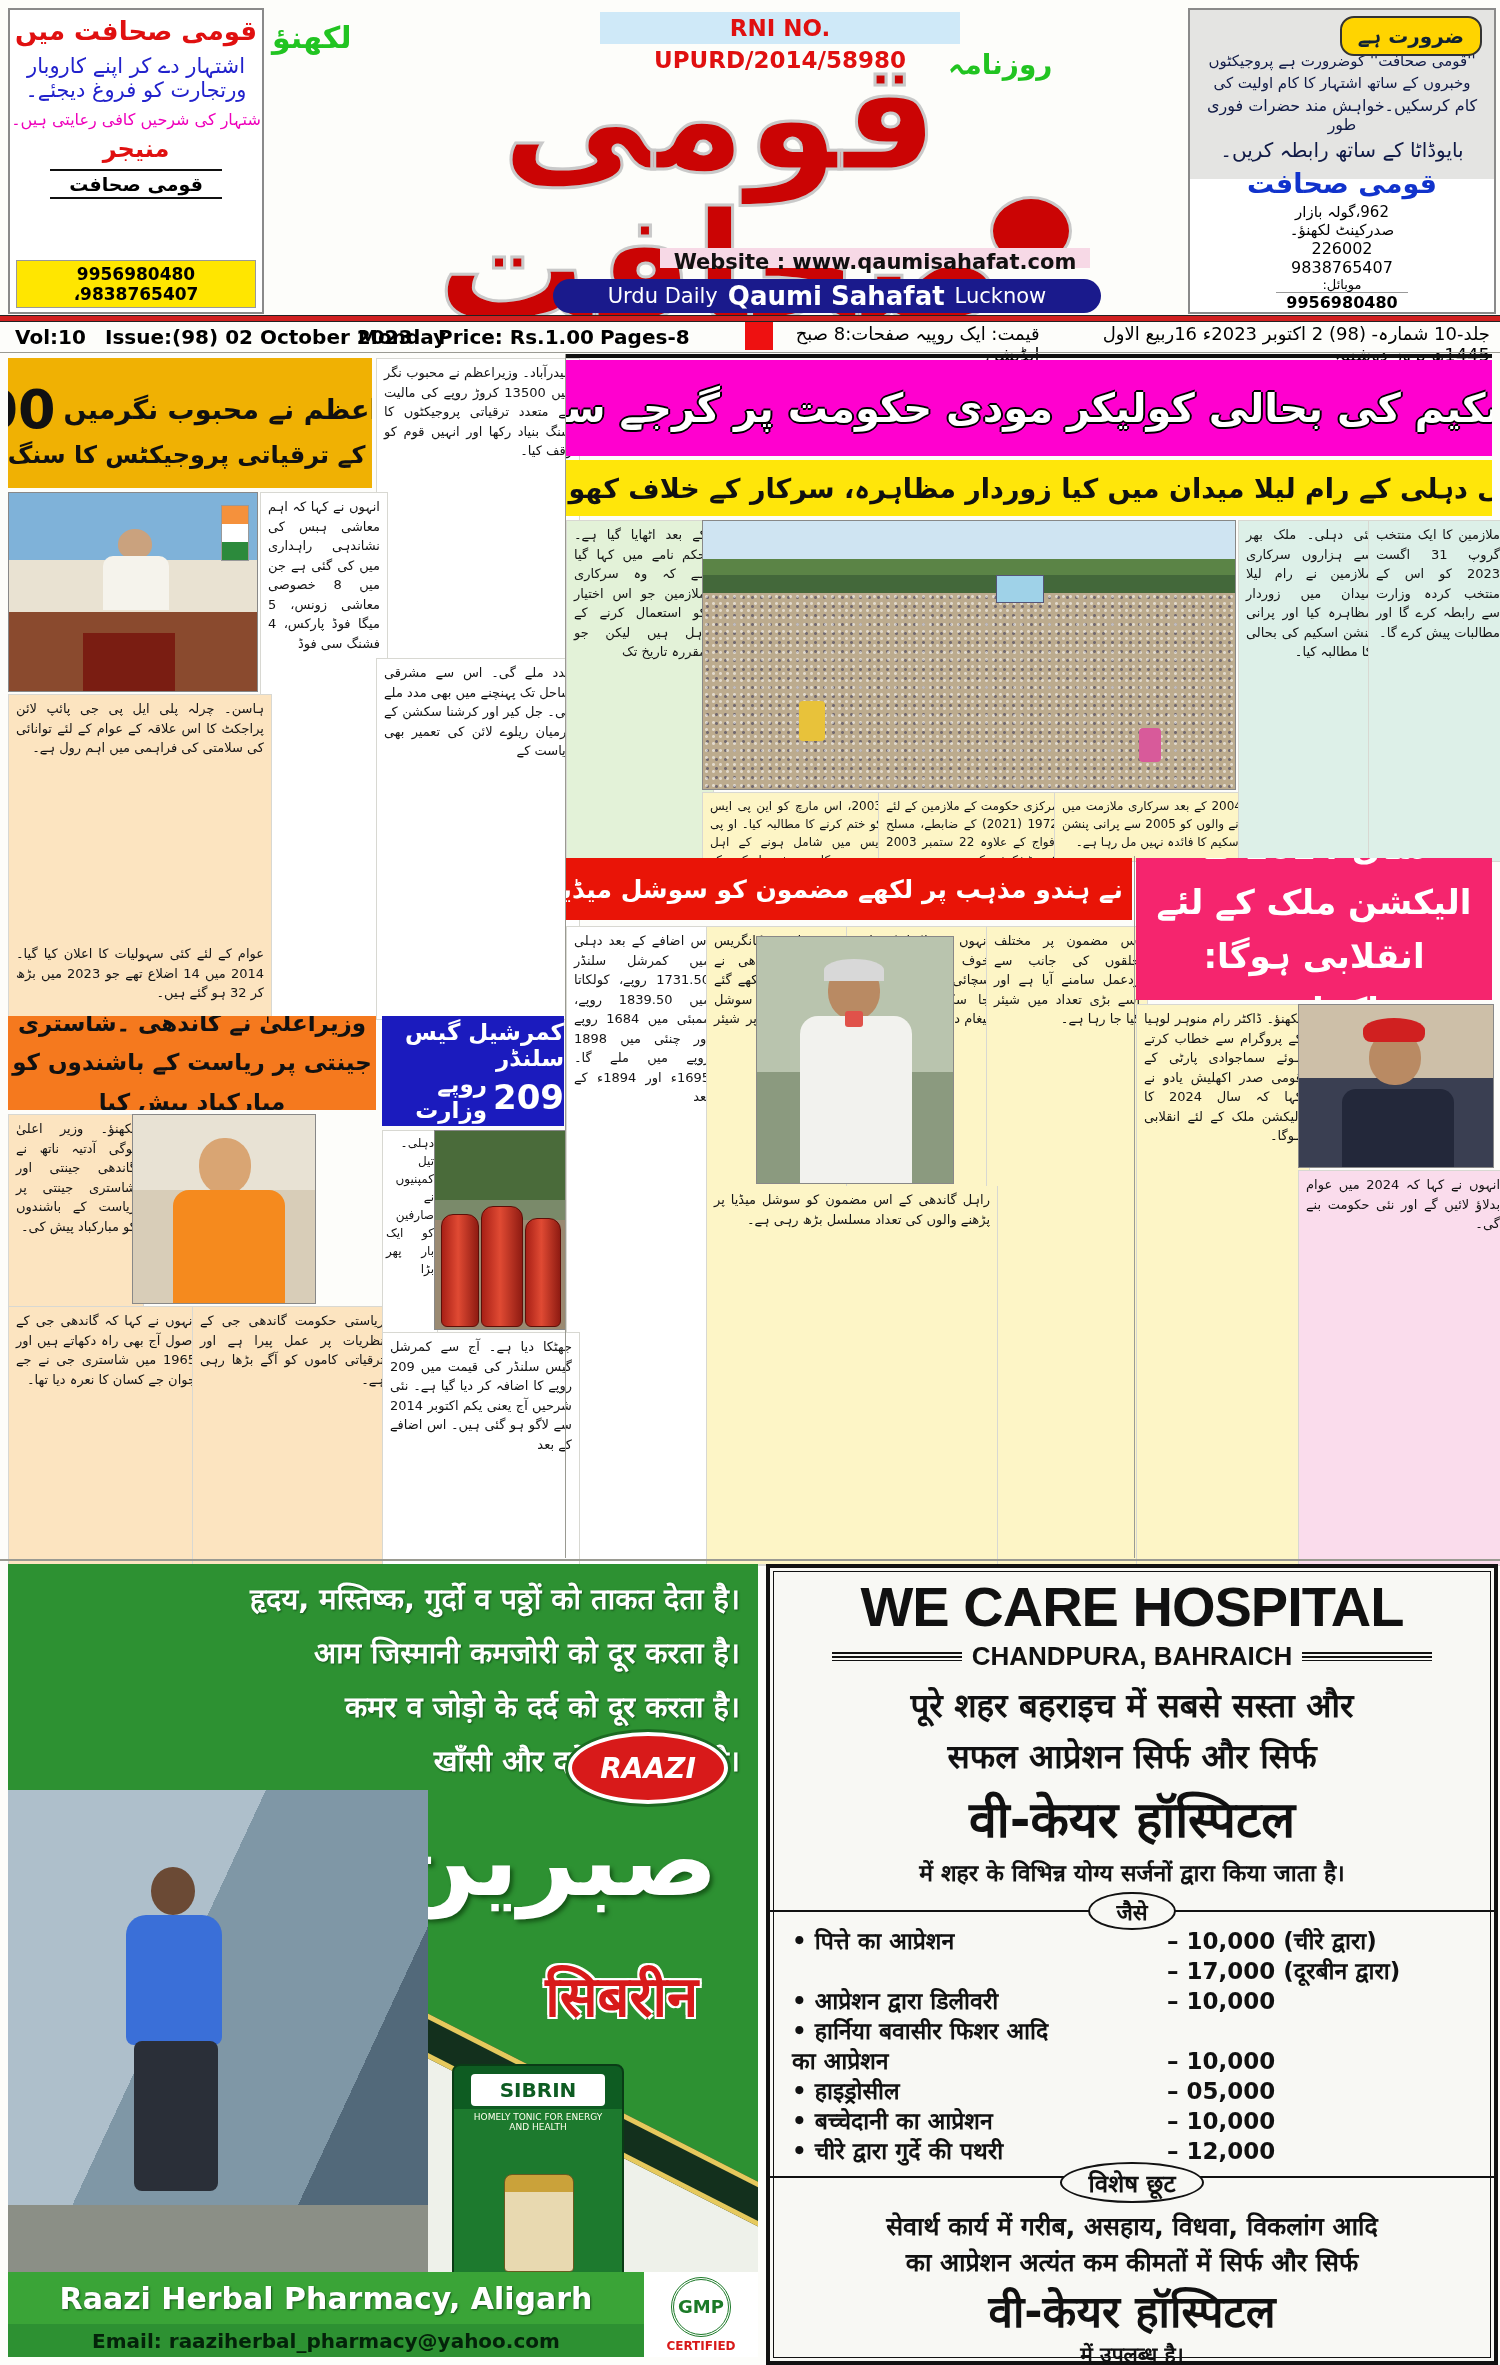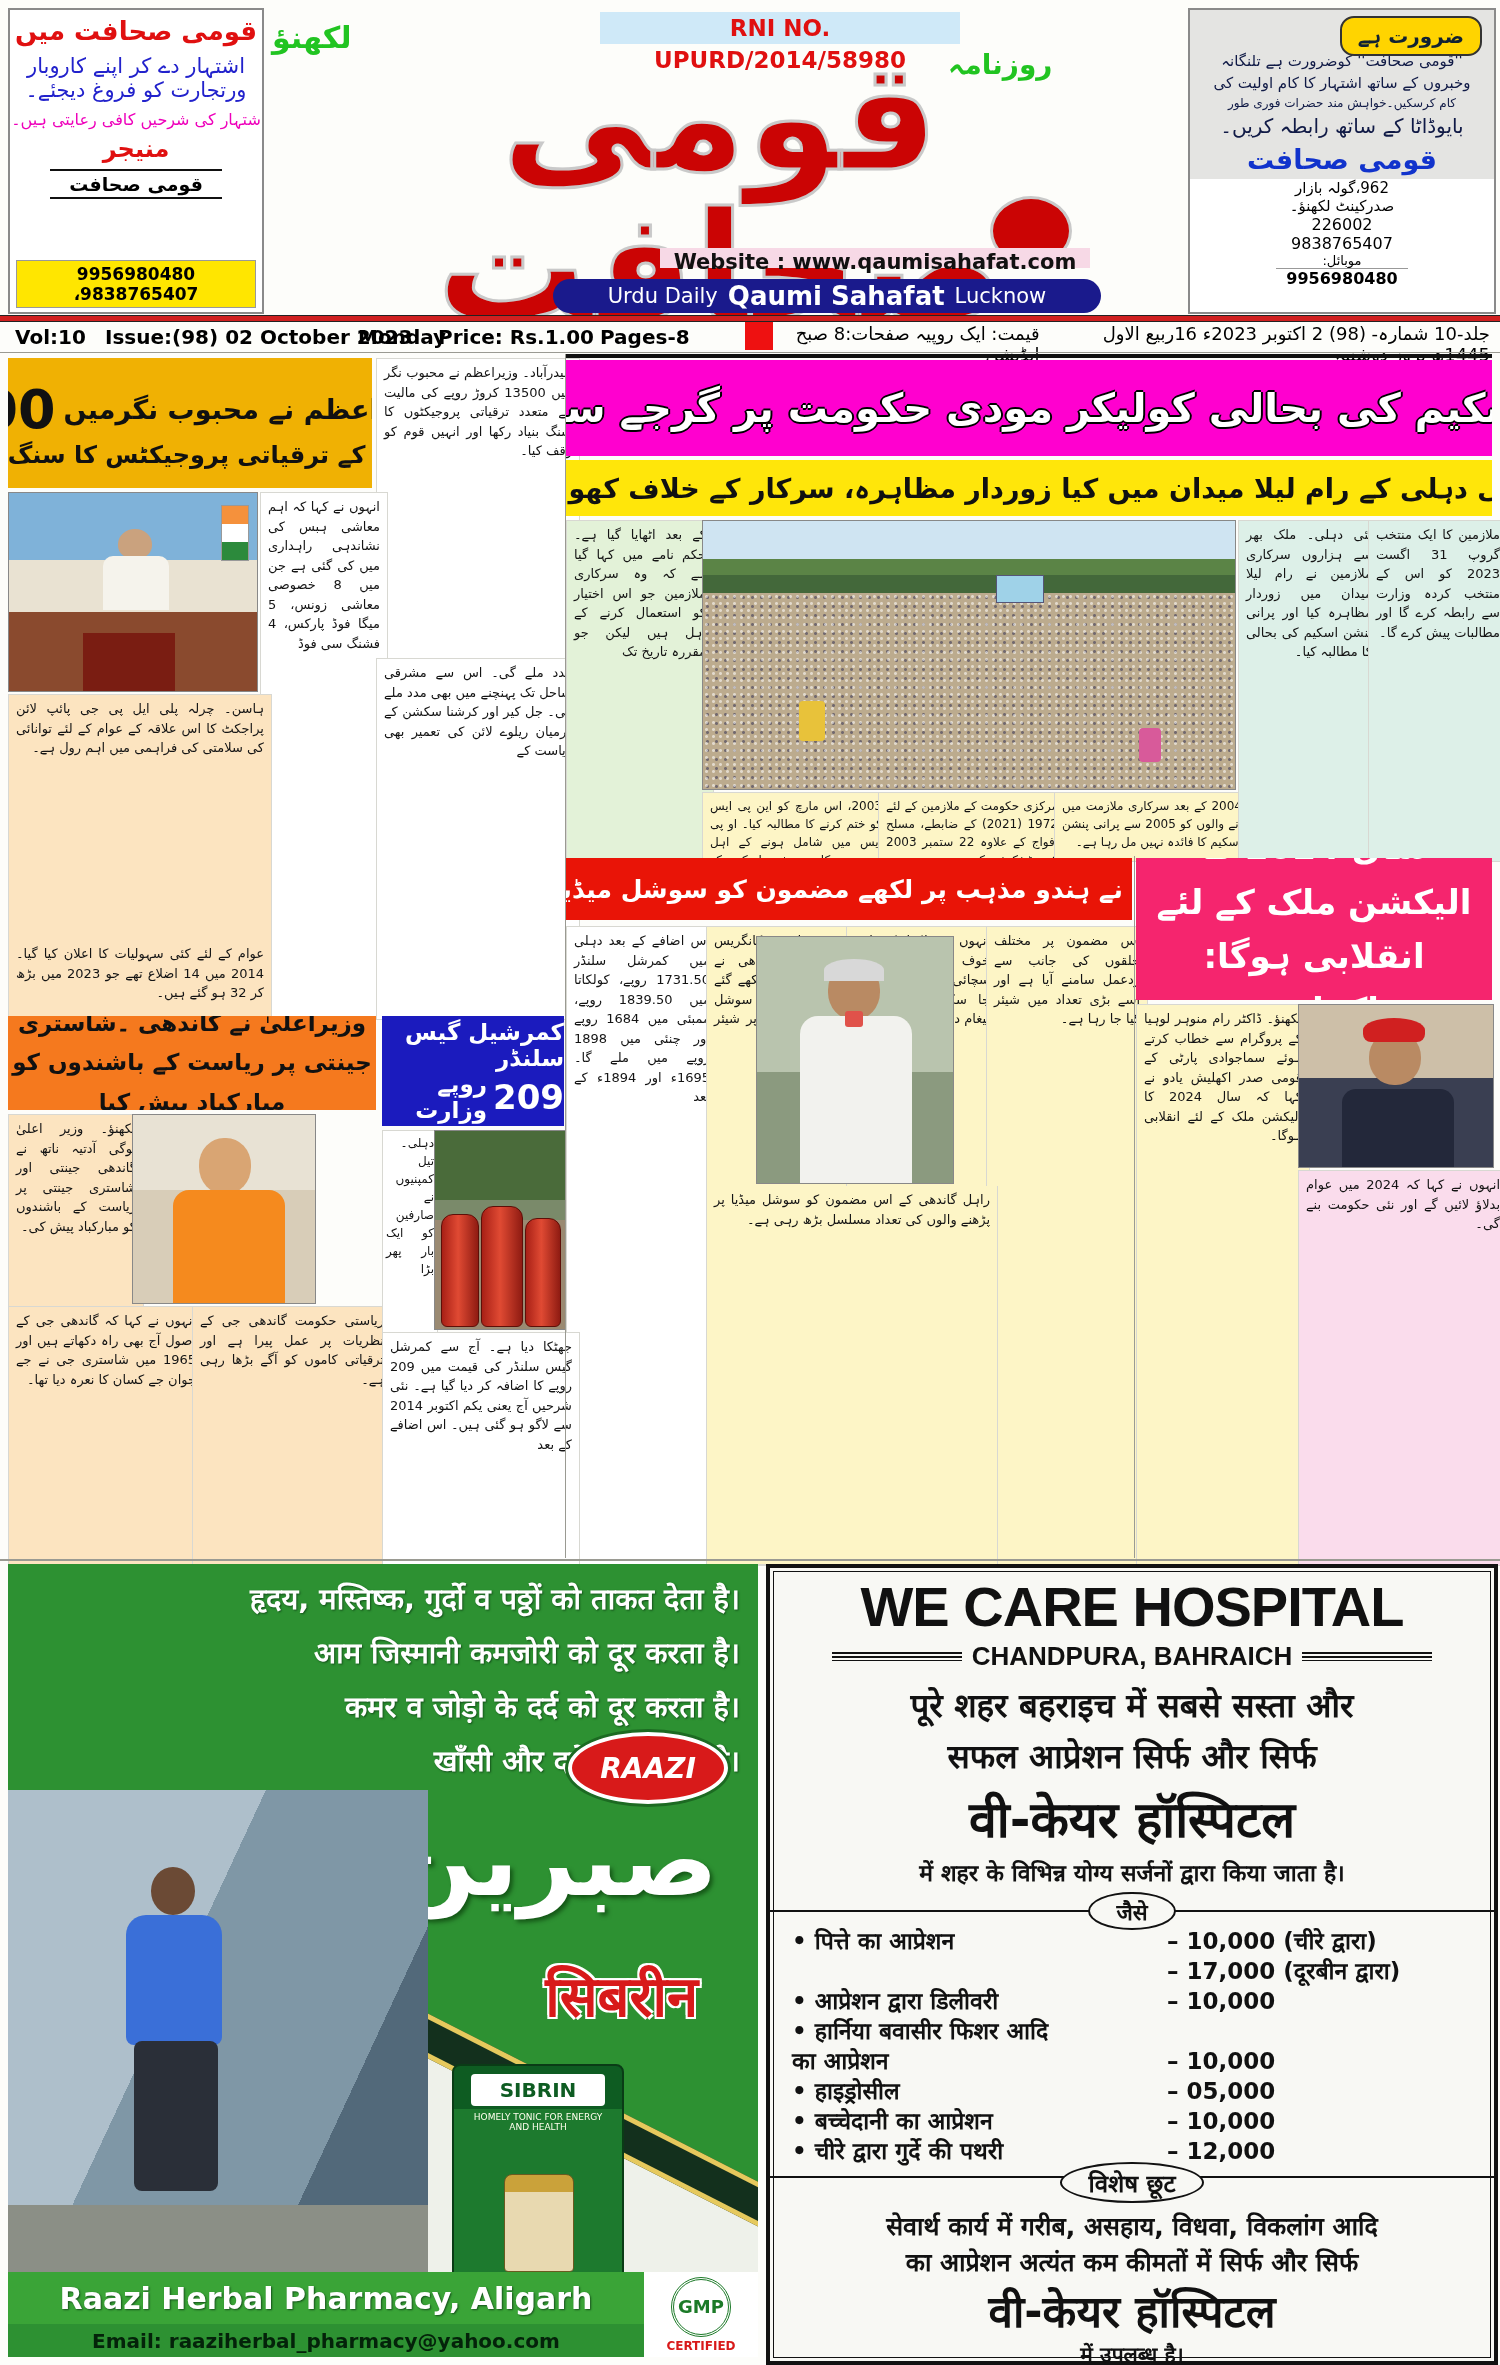--- a/index.html
+++ b/index.html
@@ -64,23 +64,23 @@
 
   <div class="abs" style="left:660px;top:248px;width:430px;height:20px;background:#f7d9e6;color:#111;font-size:21px;font-weight:bold;text-align:center;line-height:28px;">Website : www.qaumisahafat.com</div>
   <div class="bluestrip" style="left:553px;top:279px;width:548px;height:34px;">
     <span style="font-size:21px;">Urdu Daily</span>
     <span style="font-size:26px;font-weight:bold;">Qaumi Sahafat</span>
     <span style="font-size:21px;">Lucknow</span>
   </div>
 
   <div class="hbox" style="left:1188px;top:8px;width:304px;height:302px;background:linear-gradient(180deg,#e4e4e2 0 56%,#ffffff 56%);">
     <div class="urdu" style="position:absolute;right:12px;top:6px;background:#ffd400;border:2px solid #333;border-radius:14px;padding:6px 16px;font-size:20px;font-weight:bold;color:#123;">ضرورت ہے</div>
-    <div class="urdu" style="margin-top:42px;font-size:15px;color:#101a46;">''قومی صحافت'' کوضرورت ہے تلنگانہ</div>
+    <div class="urdu" style="margin-top:42px;font-size:15px;color:#101a46;">''قومی صحافت'' کوضرورت ہے پروجیکٹوں</div>
     <div class="urdu" style="margin-top:4px;font-size:15px;color:#101a46;">وخبروں کے ساتھ اشتہار کا کام اولیت کی</div>
-    <div class="urdu" style="margin-top:4px;font-size:12px;color:#101a46;">کام کرسکیں۔خواہش مند حضرات فوری طور</div>
+    <div class="urdu" style="margin-top:4px;font-size:16px;color:#101a46;">کام کرسکیں۔خواہش مند حضرات فوری طور</div>
     <div class="urdu" style="margin-top:4px;font-size:20px;color:#101a46;">بایوڈاٹا کے ساتھ رابطہ کریں۔</div>
     <div class="urdu" style="margin-top:6px;font-size:27px;font-weight:bold;color:#1133cc;">قومی صحافت</div>
     <div class="urdu" style="margin-top:4px;font-size:15px;">962،گولہ بازار</div>
     <div class="urdu" style="font-size:15px;">صدرکینٹ لکھنؤ۔</div>
     <div style="font-size:16px;">226002</div>
     <div style="font-size:16px;">9838765407</div>
     <div class="urdu" style="font-size:13px;">موبائل:</div>
     <div style="font-size:16px;font-weight:bold;border-top:1px solid #999;display:inline-block;padding:0 10px;">9956980480</div>
   </div>
 

